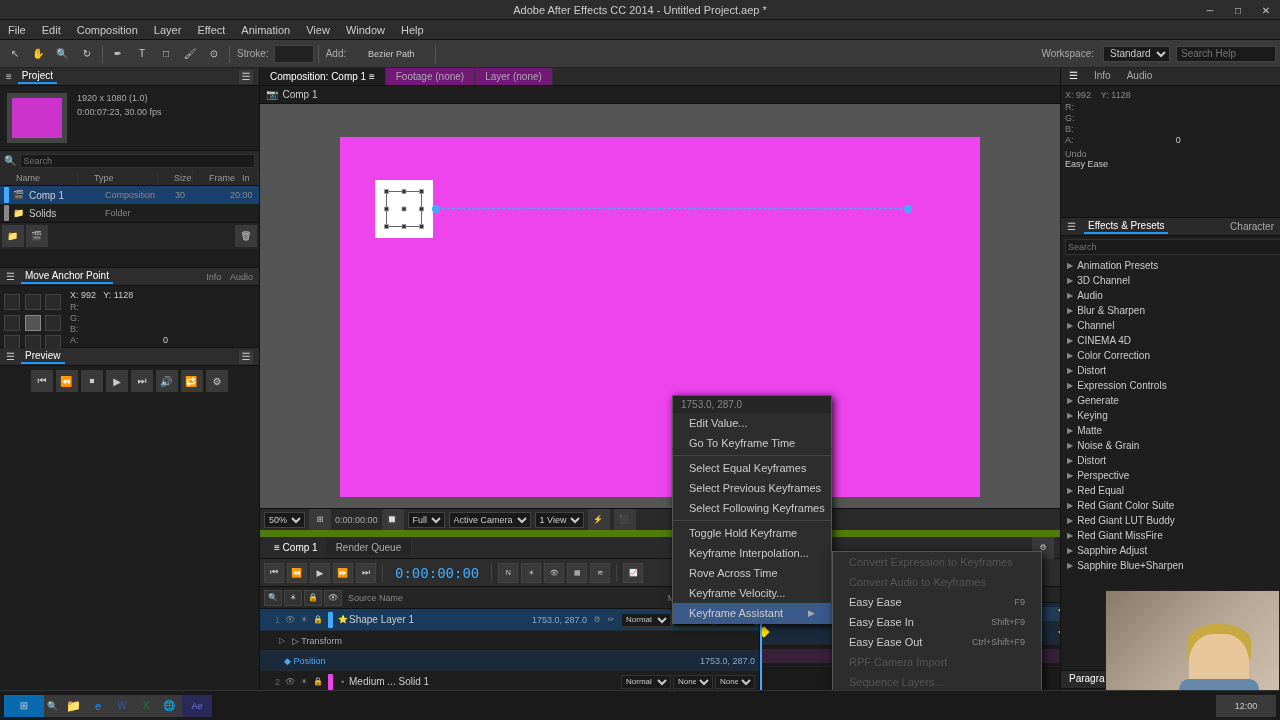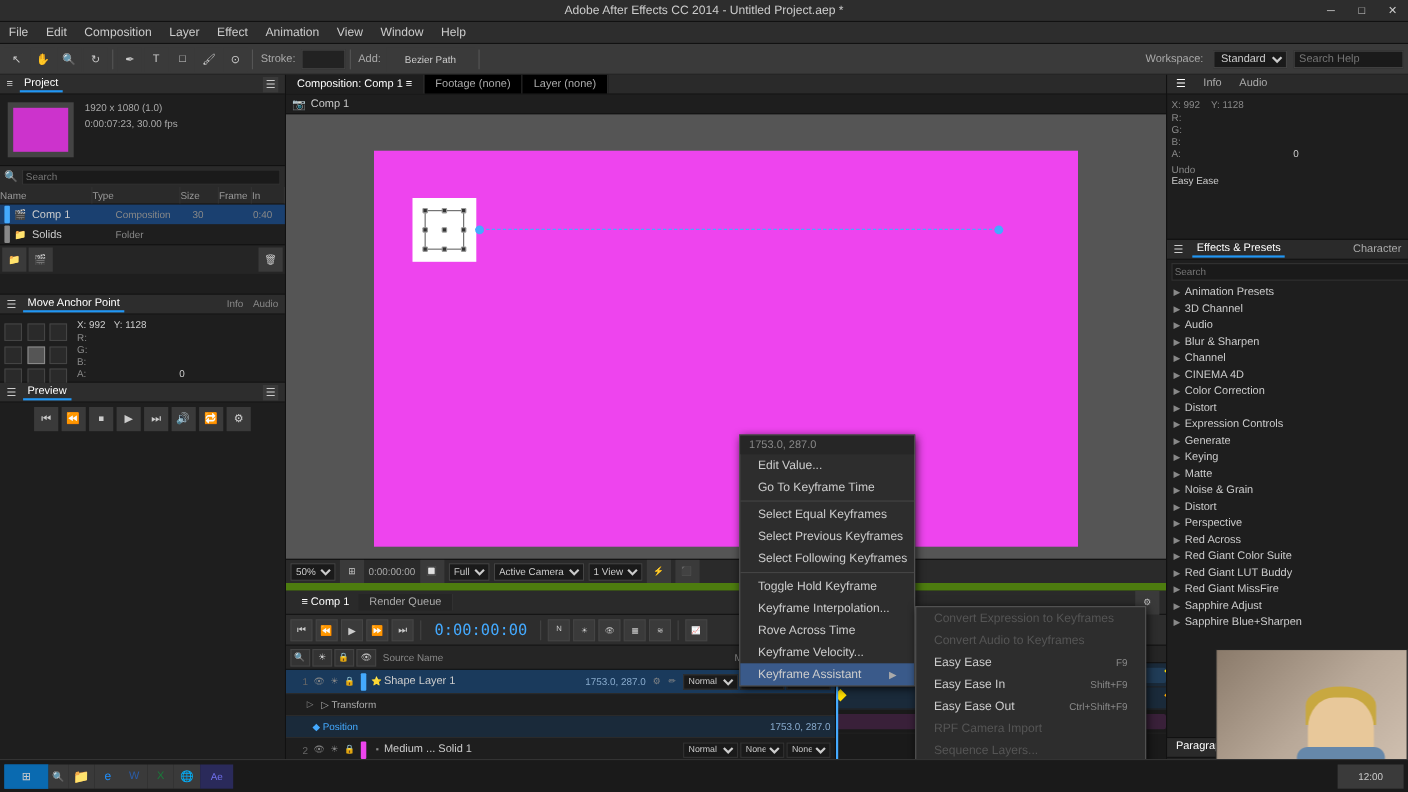--- a/index.html
+++ b/index.html
@@ -156,21 +156,21 @@
 
     
     .table-header {
       display: flex;
       background: #2a2a2a;
       border-bottom: 1px solid #111;
       height: 16px;
       align-items: center;
     }
     .th-cell {
-      padding: 0 0;
+      padding: 0 16px;
       font-size: 9px;
       color: #999;
       border-right: 1px solid #333;
       height: 100%;
       display: flex;
       align-items: center;
     }
 
     
     .proj-item {
@@ -240,21 +240,21 @@
       height: 18px;
       background: #2a2a2a;
       display: flex;
       align-items: flex-end;
       border-bottom: 1px solid #111;
     }
     .ptab {
       padding: 2px 10px;
       font-size: 10px;
       color: #aaa;
-      background: #000000;
+      background: #701a75;
       border-right: 1px solid #333;
       cursor: pointer;
       height: 100%;
       display: flex;
       align-items: center;
     }
     .ptab.active { background: #1e1e1e; color: #fff; }
 
     
     #comp-view {
@@ -789,21 +789,21 @@
         <div class="th-cell" style="width:30px;">In</div>
       </div>
 
       <div class="proj-item selected">
         <div class="layer-color-bar" style="background:#44aaff;"></div>
         <div class="proj-item-icon">🎬</div>
         <div class="proj-item-name">Comp 1</div>
         <div class="proj-item-type">Composition</div>
         <div class="proj-item-size">30</div>
         <div class="proj-item-frame"></div>
-        <div class="proj-item-frame">0:40</div>
+        <div class="proj-item-frame">20:00</div>
       </div>
       <div class="proj-item">
         <div class="layer-color-bar" style="background:#888;"></div>
         <div class="proj-item-icon">📁</div>
         <div class="proj-item-name">Solids</div>
         <div class="proj-item-type">Folder</div>
         <div class="proj-item-size"></div>
         <div class="proj-item-frame"></div>
         <div class="proj-item-frame"></div>
       </div>
@@ -1166,21 +1166,21 @@
       <div class="ep-category">
         <span class="ep-arrow">▶</span>
         <span>Distort</span>
       </div>
       <div class="ep-category">
         <span class="ep-arrow">▶</span>
         <span>Perspective</span>
       </div>
       <div class="ep-category">
         <span class="ep-arrow">▶</span>
-        <span>Red Across</span>
+        <span>Red Equal</span>
       </div>
       <div class="ep-category">
         <span class="ep-arrow">▶</span>
         <span>Red Giant Color Suite</span>
       </div>
       <div class="ep-category">
         <span class="ep-arrow">▶</span>
         <span>Red Giant LUT Buddy</span>
       </div>
       <div class="ep-category">

